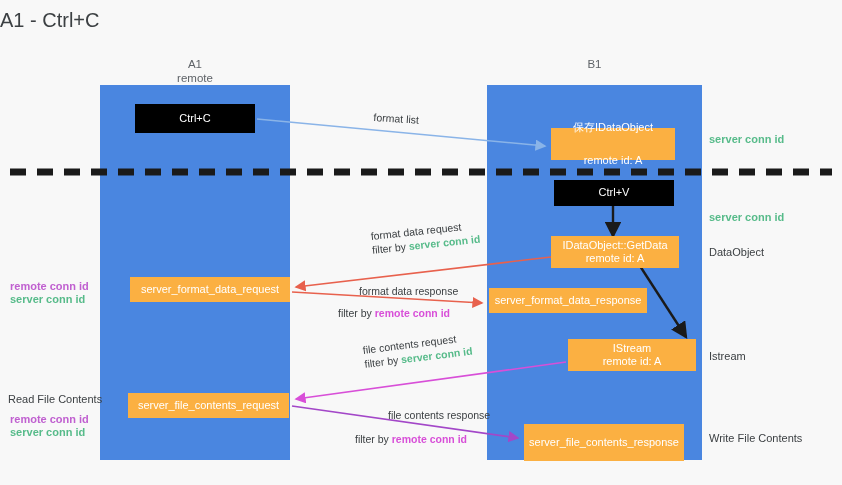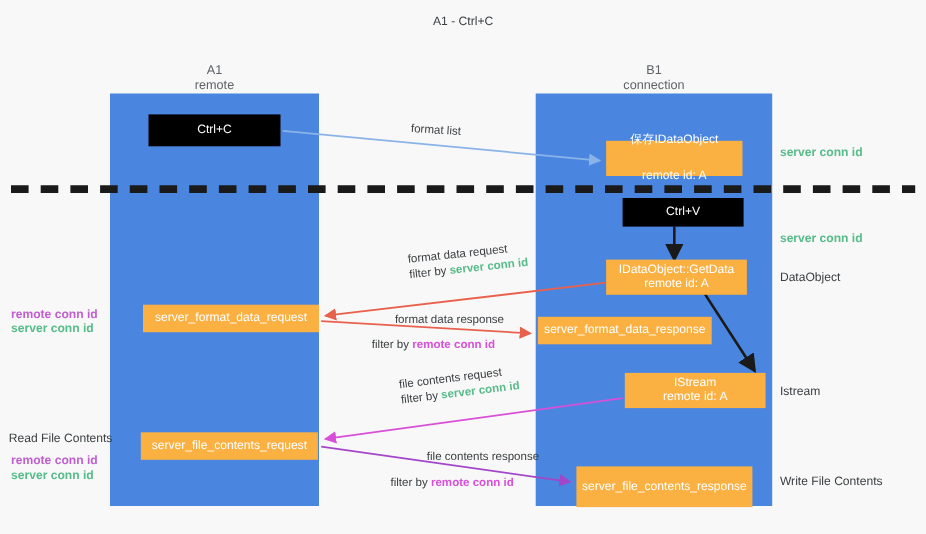--- a/index.html
+++ b/index.html
@@ -8,22 +8,22 @@
     background:#f8f8f8;
     font-family:"Liberation Sans",sans-serif;
     color:#3c4043;
     overflow:hidden;
     position:relative;
   }
   #stage{position:absolute;left:0;top:0;width:842px;height:485px;}
   .abs{position:absolute;}
   
   #title{
-    left:0;top:10px;width:842px;text-align:center;
-    font-size:11px;line-height:20px;color:#3c4043;
+    left:0;top:10px;width:842px;
+    font-size:20px;line-height:20px;color:#3c4043;
   }
   
   .lane-head{
     text-align:center;font-size:11.5px;line-height:14px;color:#5f6368;
   }
   #head-a{left:100px;top:57px;width:190px;}
   #head-b{left:487px;top:57px;width:215px;}
   
   .lane{background:#4a86e0;}
   #lane-a{left:100px;top:85px;width:190px;height:375px;}
@@ -60,21 +60,20 @@
   <div class="abs" id="title">
     <div>A1 - Ctrl+C</div>
   </div>
 
   <div class="abs lane-head" id="head-a">
     <div>A1</div>
     <div>remote</div>
   </div>
   <div class="abs lane-head" id="head-b">
     <div>B1</div>
-    <div>connection</div>
   </div>
 
   <div class="abs lane" id="lane-a"></div>
   <div class="abs lane" id="lane-b"></div>
 
   <svg>
     <defs>
       <marker id="ah-blue" markerWidth="7" markerHeight="7" refX="6" refY="3.5" orient="auto">
         <path d="M0,0 L7,3.5 L0,7 z" fill="#8ab4e8"></path>
       </marker>
@@ -111,21 +110,21 @@
 
   <div class="abs box green" style="left:135px;top:104px;width:120px;height:29px;">
     <div>Ctrl+C</div>
   </div>
 
   <div class="abs box orange" style="left:551px;top:128px;width:124px;height:32px;gap:20px;">
     <div>保存IDataObject</div>
     <div>remote id: A</div>
   </div>
 
-  <div class="abs box green" style="left:554px;top:180px;width:110px;height:26px;margin-left:12px;">
+  <div class="abs box green" style="left:554px;top:180px;width:120px;height:26px;">
     <div>Ctrl+V</div>
   </div>
 
   <div class="abs box orange" style="left:551px;top:236px;width:128px;height:32px;">
     <div>IDataObject::GetData</div>
     <div>remote id: A</div>
   </div>
 
   <div class="abs box orange" style="left:489px;top:288px;width:158px;height:25px;">
     <div>server_format_data_response</div>

